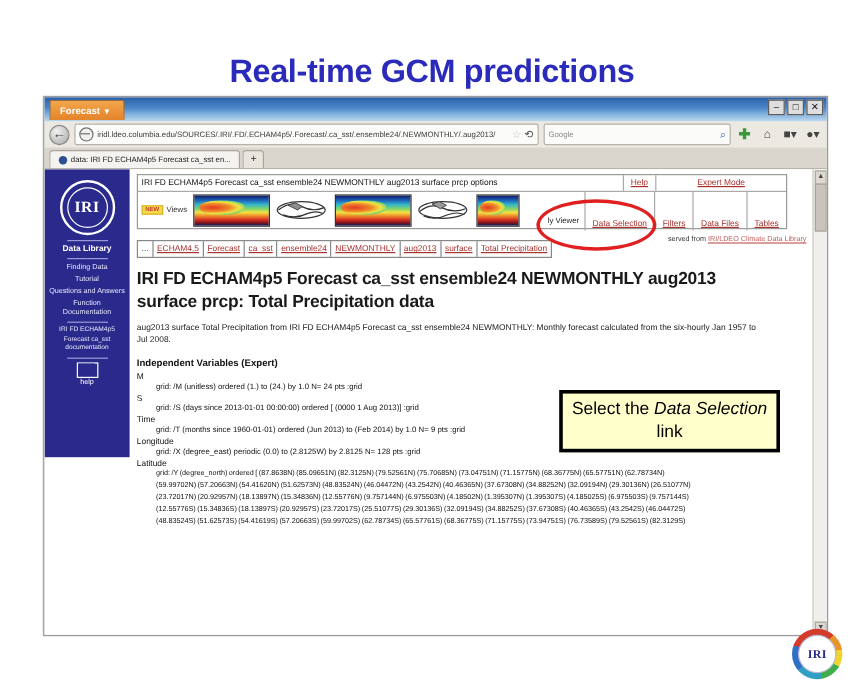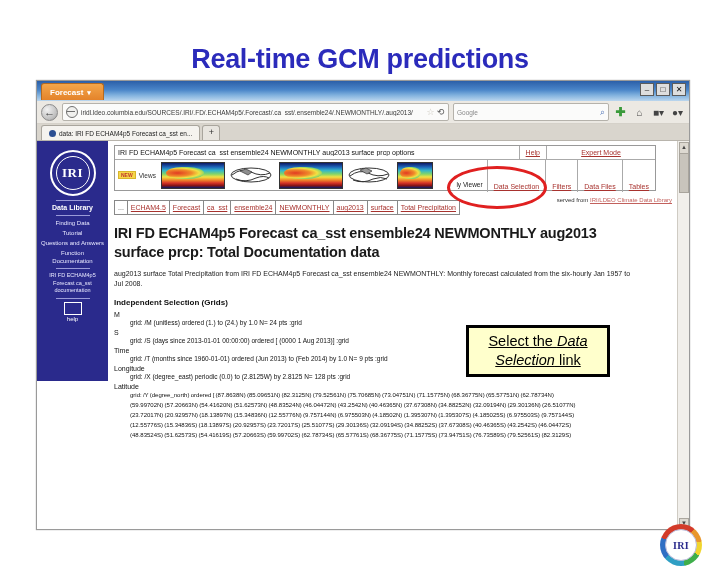--- a/index.html
+++ b/index.html
@@ -277,27 +277,26 @@
   .gv{margin-top:3px;}
   .gv .vname{font-size:7px;color:#111;}
   .gv .gline{font-size:6.5px;color:#111;padding-left:16px;margin-top:1px;}
   .latvals{
     font-size:6px;color:#111;line-height:9px;padding-left:16px;margin-top:1px;
     max-width:600px;word-spacing:-0.4px;
   }
 
   
   .callout{
-    position:absolute;left:466px;top:325px;width:144px;height:52px;
+    position:absolute;left:466px;top:325px;width:184px;height:52px;
     background:#ffffcc;border:3px solid #000;
     display:flex;align-items:center;justify-content:center;text-align:center;
     font-size:14.5px;color:#000;line-height:19px;
     box-sizing:border-box;
     font-family:"Liberation Sans", sans-serif;
-    text-decoration:underline;
   }
   .callout i{font-style:italic;}
 
   
   .seal{
     position:absolute;right:18px;bottom:10px;width:42px;height:42px;
     border-radius:50%;
     background:conic-gradient(
       #d33b2a 0deg 40deg,
       #e8962c 40deg 80deg,
@@ -443,26 +442,26 @@
         <div class="seg">surface</div>
         <div class="seg">Total Precipitation</div>
       </div>
 
       <div class="servedfrom">
         <span>served from </span><a href="#">IRI/LDEO Climate Data Library</a>
       </div>
 
       <h1 class="pagehead">
         <span>IRI FD ECHAM4p5 Forecast ca_sst ensemble24 NEWMONTHLY aug2013</span><br>
-        <span>surface prcp: Total Documentation data</span>
+        <span>surface prcp: Total Precipitation data</span>
       </h1>
 
       <p class="desc">aug2013 surface Total Precipitation from IRI FD ECHAM4p5 Forecast ca_sst ensemble24 NEWMONTHLY: Monthly forecast calculated from the six-hourly Jan 1957 to Jul 2008.</p>
 
-      <h2 class="sectionhead">Independent Selection (Grids)</h2>
+      <h2 class="sectionhead">Independent Variables (Expert)</h2>
 
       <div class="grids">
         <div class="gv">
           <div class="vname">M</div>
           <div class="gline">grid: /M (unitless) ordered (1.) to (24.) by 1.0 N= 24 pts :grid</div>
         </div>
         <div class="gv">
           <div class="vname">S</div>
           <div class="gline">grid: /S (days since 2013-01-01 00:00:00) ordered [ (0000 1 Aug 2013)] :grid</div>
         </div>

